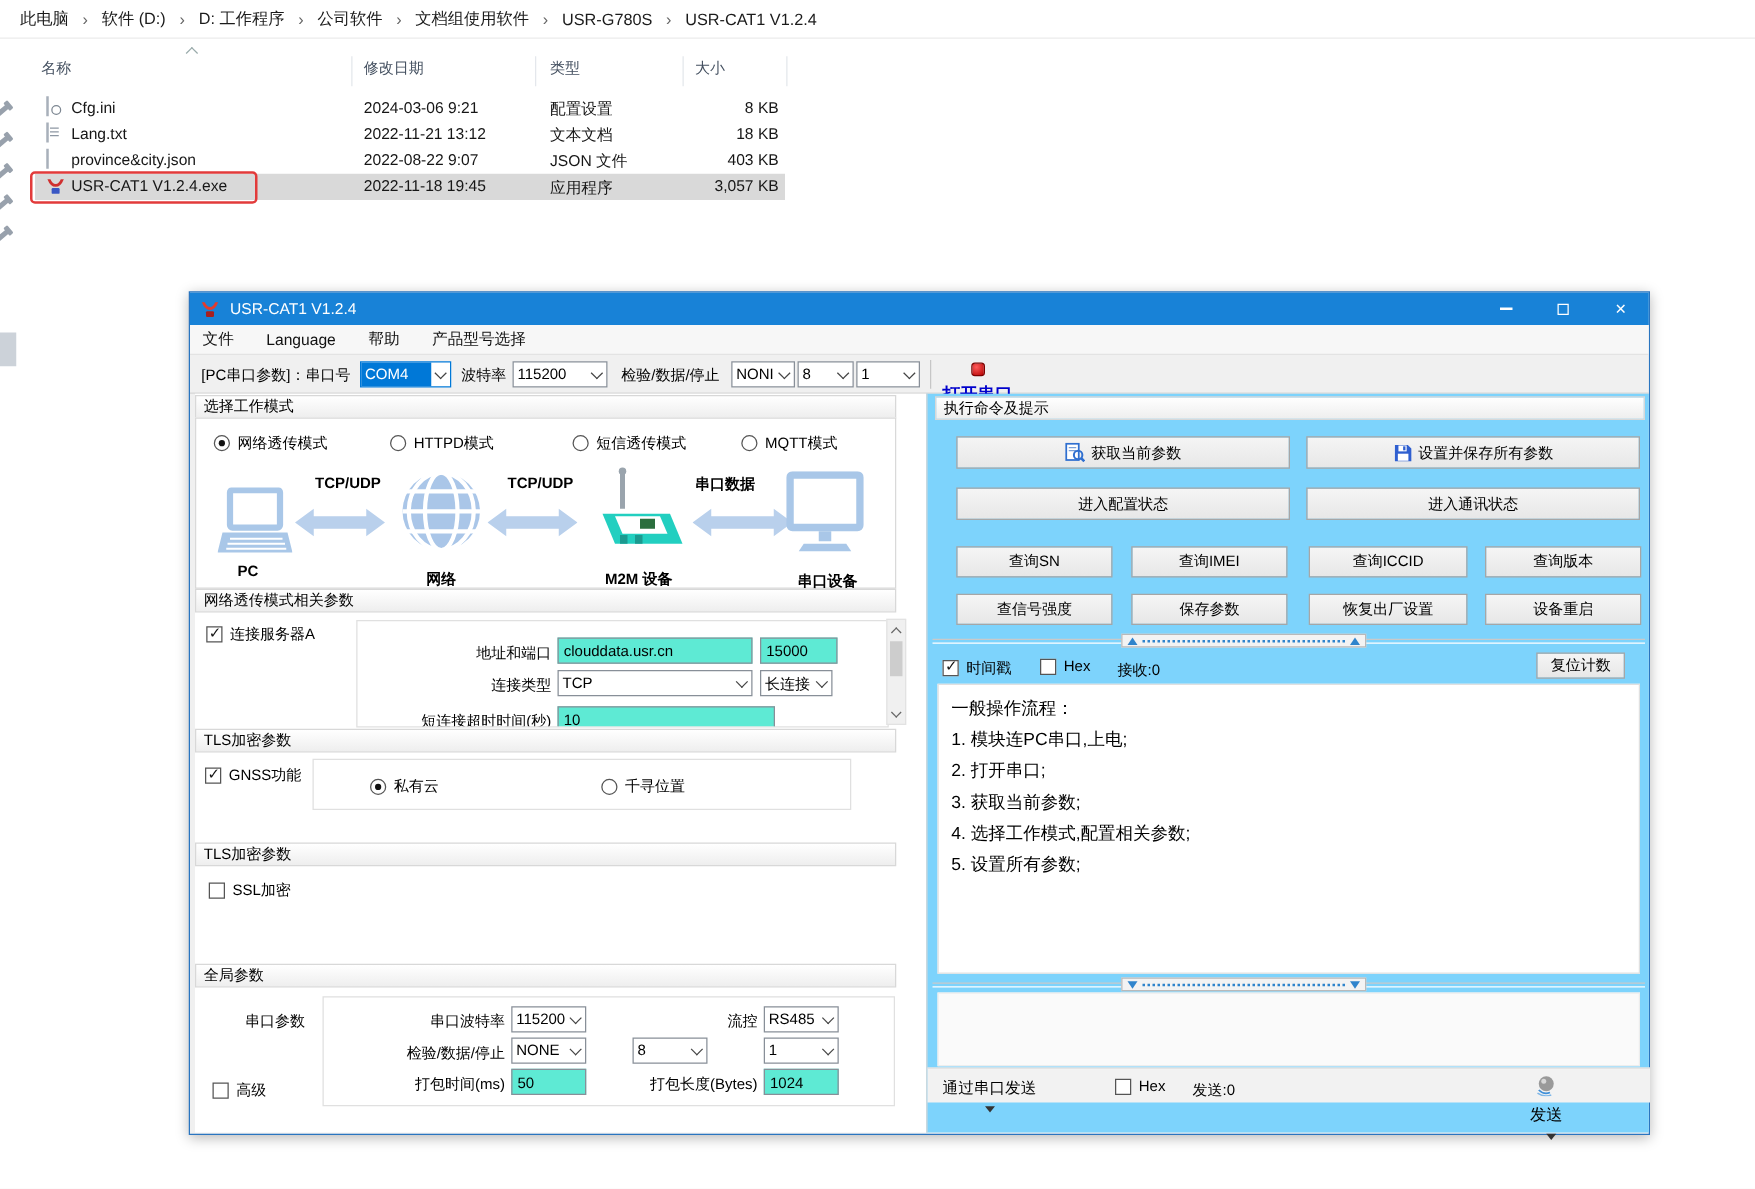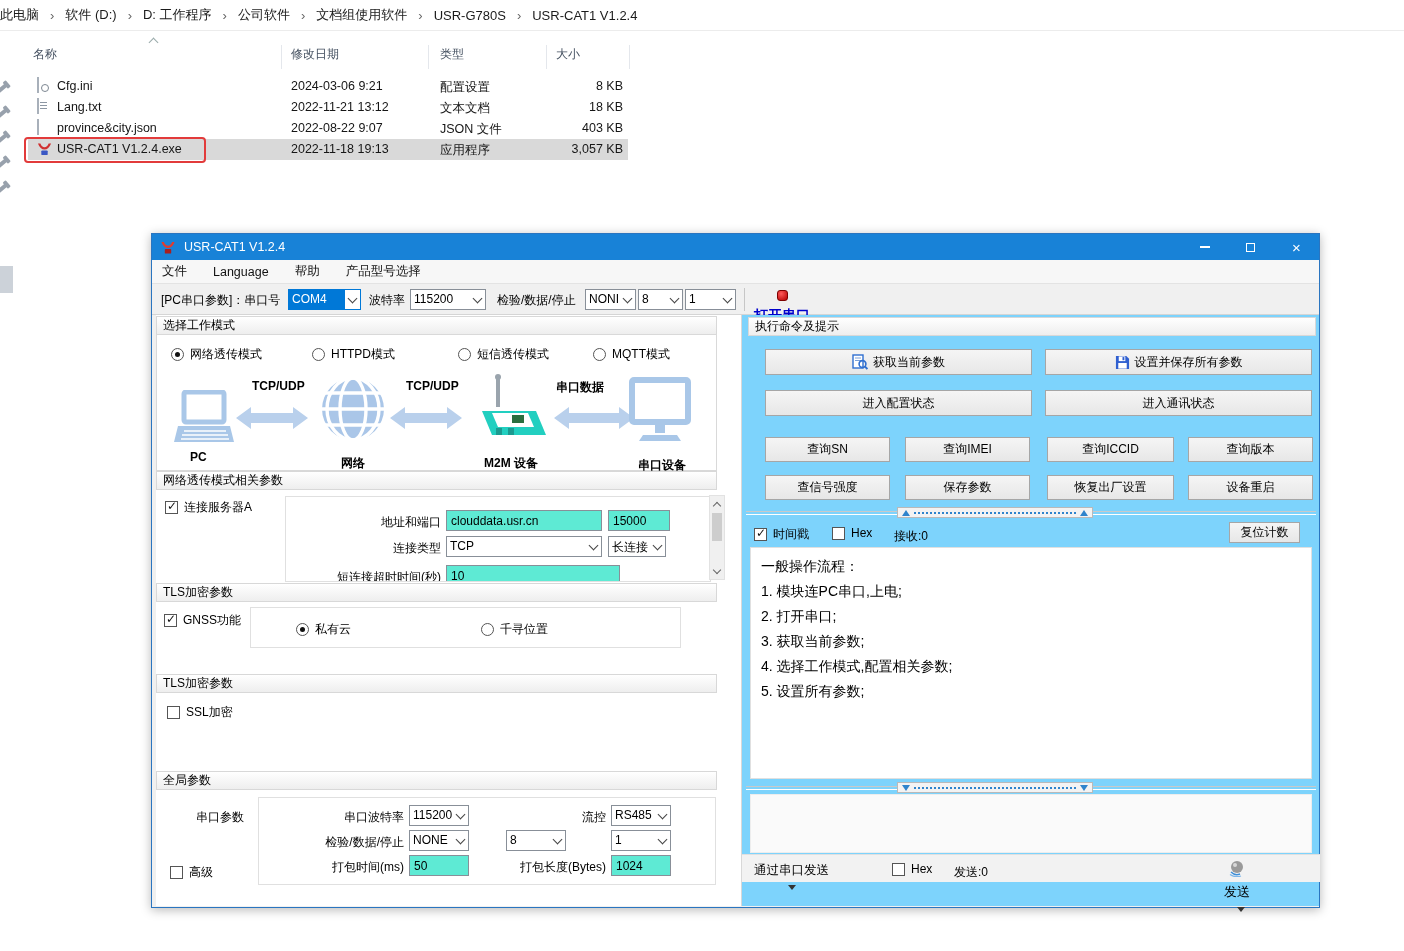--- a/index.html
+++ b/index.html
@@ -9,21 +9,21 @@
     background:#ffffff; color:#000;
     font-family:"Liberation Sans","DejaVu Sans",sans-serif; font-size:12px;
   }
   .abs { position:absolute; }
   .lb  { position:absolute; font-size:12px; white-space:nowrap; }
   .lbr { text-align:right; }
 
   
   .crumbbar { position:absolute; left:0; top:0; width:1404px; height:31px;
     border-bottom:1px solid #ececec; display:flex; align-items:center;
-    gap:11px; font-size:13px; color:#1b1b1b; }
+    padding-left:16px; gap:11px; font-size:13px; color:#1b1b1b; }
   .crumb { cursor:default; }
   .csep  { color:#666; font-size:13px; }
   .colhead { position:absolute; top:46px; font-size:12px; color:#445060; }
   .colsep  { position:absolute; top:45px; width:1px; height:24px; background:#e4e7ec; }
   .sortcaret { position:absolute; left:150px; top:39px; width:7px; height:7px;
     border-left:1.4px solid #9aa; border-top:1.4px solid #9aa; transform:rotate(45deg); }
   .frow { position:absolute; left:28px; width:600px; height:21px; font-size:12.5px; color:#161616; }
   .frow.sel { background:#d9d9d9; }
   .fname { position:absolute; left:29px; top:3px; }
   .fdate { position:absolute; left:263px; top:3px; }
@@ -156,21 +156,21 @@
   <span class="fsize">403 KB</span>
 </div>
 <div class="frow sel" style="top:139px;">
   <span class="ficon">
     <svg width="15" height="16" viewBox="0 0 16 16">
         <path d="M1 2 Q3.5 8.5 8 8.5 Q12.5 8.5 15 2 L12.4 2 Q10.8 6 8 6 Q5.2 6 3.6 2 Z" fill="#d03030"></path>
         <rect x="4.6" y="9.5" width="6.8" height="5" rx="1" fill="#3a57c4"></rect>
       </svg>
   </span>
   <span class="fname">USR-CAT1 V1.2.4.exe</span>
-  <span class="fdate">2022-11-18 19:13</span>
+  <span class="fdate">2022-11-18 19:45</span>
   <span class="ftype">应用程序</span>
   <span class="fsize">3,057 KB</span>
 </div>
 <div class="redbox"></div>
 
 <div class="pin" style="top:86px;"></div>
 <div class="pin" style="top:111px;"></div>
 <div class="pin" style="top:136px;"></div>
 <div class="pin" style="top:161px;"></div>
 <div class="pin" style="top:186px;"></div>

